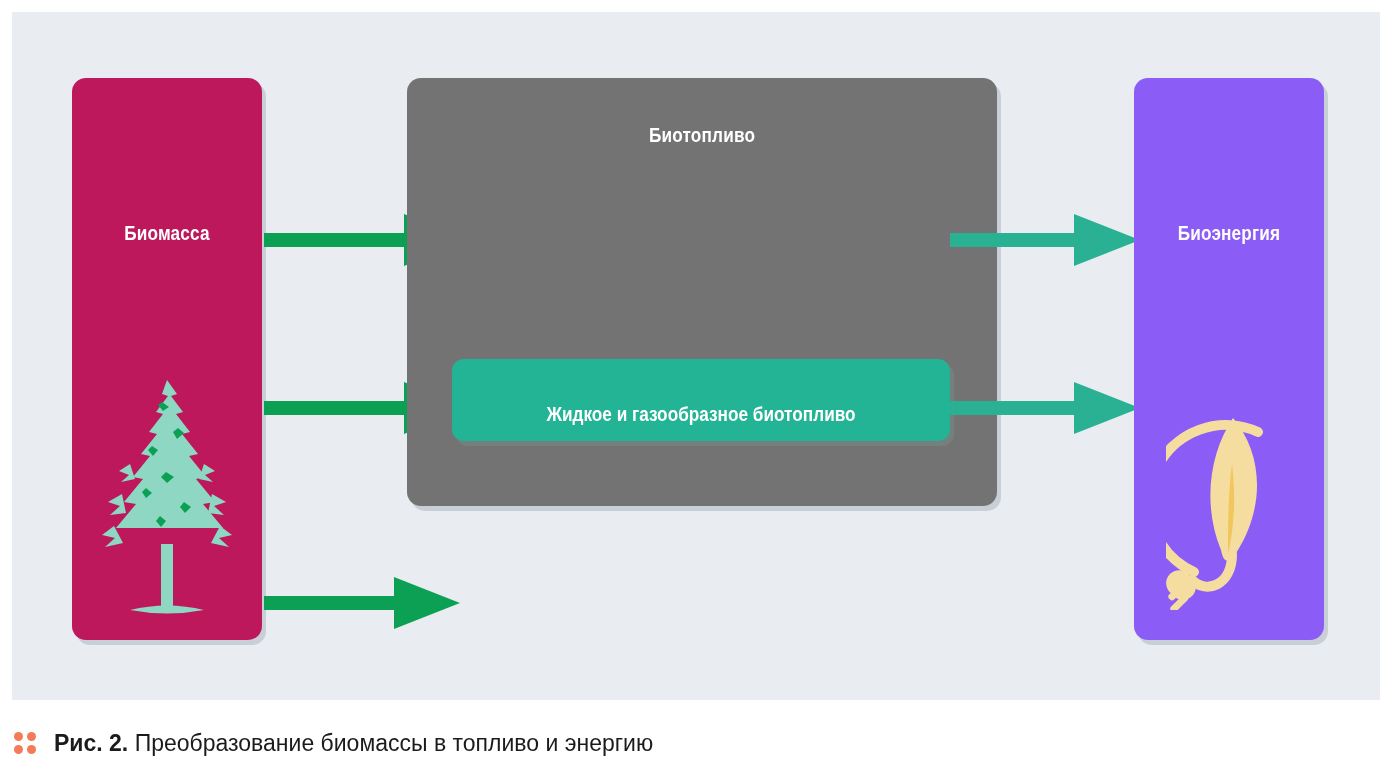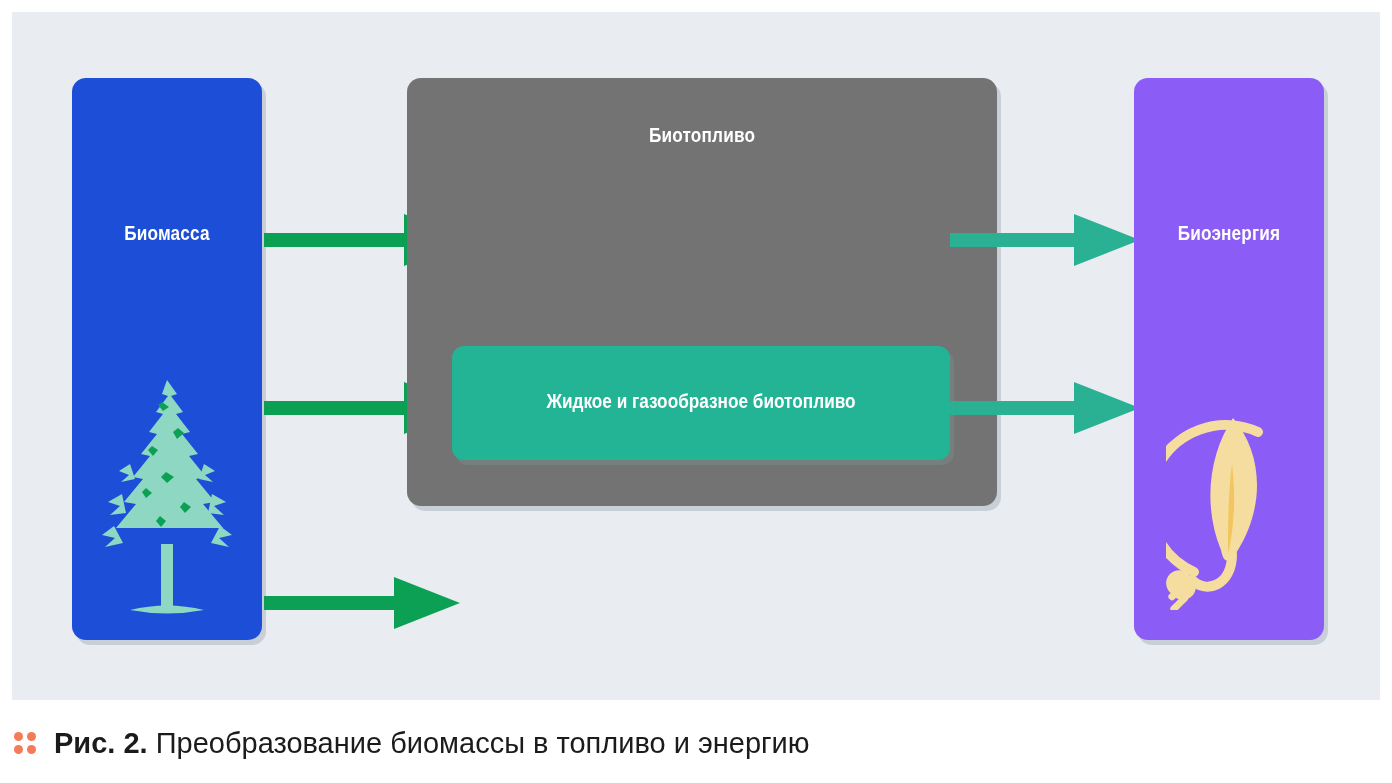--- a/index.html
+++ b/index.html
@@ -43,21 +43,21 @@
     transform: scaleX(0.86);
     white-space: nowrap;
   }
 
   
   #biomass {
     left: 60px;
     top: 66px;
     width: 190px;
     height: 562px;
-    background: #1d4ed8;
+    background: #be185d;
   }
   #biomass .label {
     top: 144px;
     font-size: 20px;
   }
 
   
   #biofuel-group {
     left: 395px;
     top: 66px;
@@ -71,21 +71,21 @@
   }
 
   
   .inner-box {
     position: absolute;
     border-radius: 12px;
     background: #22b494;
     box-shadow: 4px 5px 0 0 rgba(120,160,150,0.30);
   }
   #solid-biofuel  { left: 45px; top: 104px;  width: 498px; height: 114px; }
-  #liquid-biofuel { left: 45px; top: 268px;  width: 498px; height: 114px; text-decoration: underline; }
+  #liquid-biofuel { left: 45px; top: 281px;  width: 498px; height: 82px; text-decoration: underline; }
   .inner-box .itxt {
     position: absolute;
     left: 0; right: 0;
     text-align: center;
     top: 44px;
     color: #fff;
     font-weight: bold;
     font-size: 20px;
     transform: scaleX(0.86);
     white-space: nowrap;
@@ -152,21 +152,21 @@
     flex: none;
   }
   #dot-grid i {
     display: block;
     width: 9px;
     height: 9px;
     border-radius: 50%;
     background: #f47b58;
   }
   #caption-text {
-    font-size: 29px;
+    font-size: 23px;
     color: #1b1b1b;
     white-space: nowrap;
   }
   #caption-text .fignum { font-weight: bold; }
   #caption-text .figtitle { font-weight: normal; }
 </style>
 </head>
 <body>
 
 <div id="figure">

